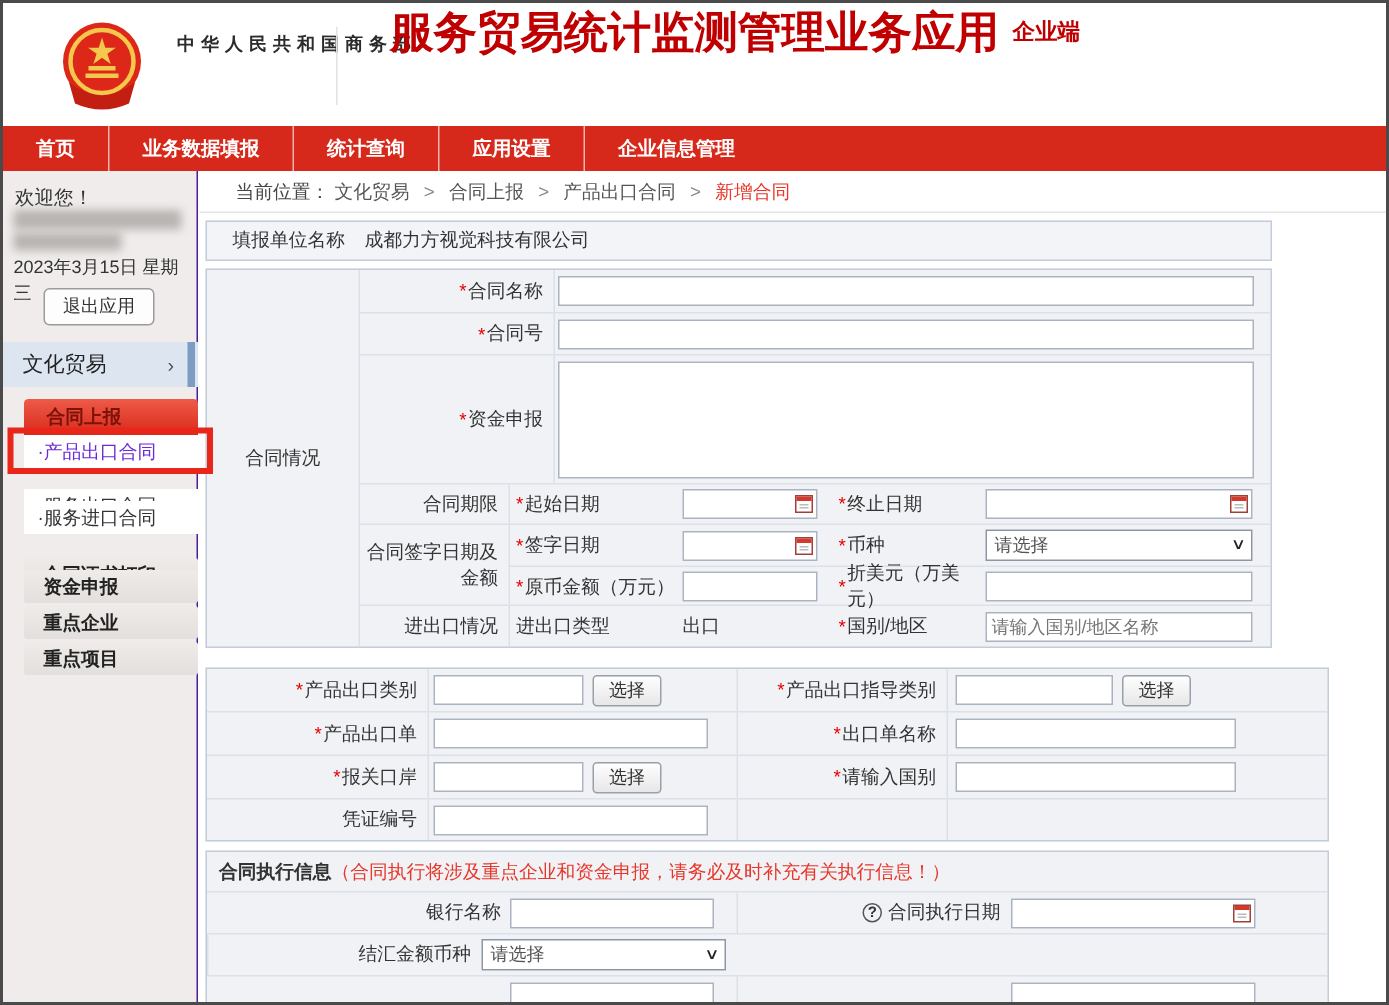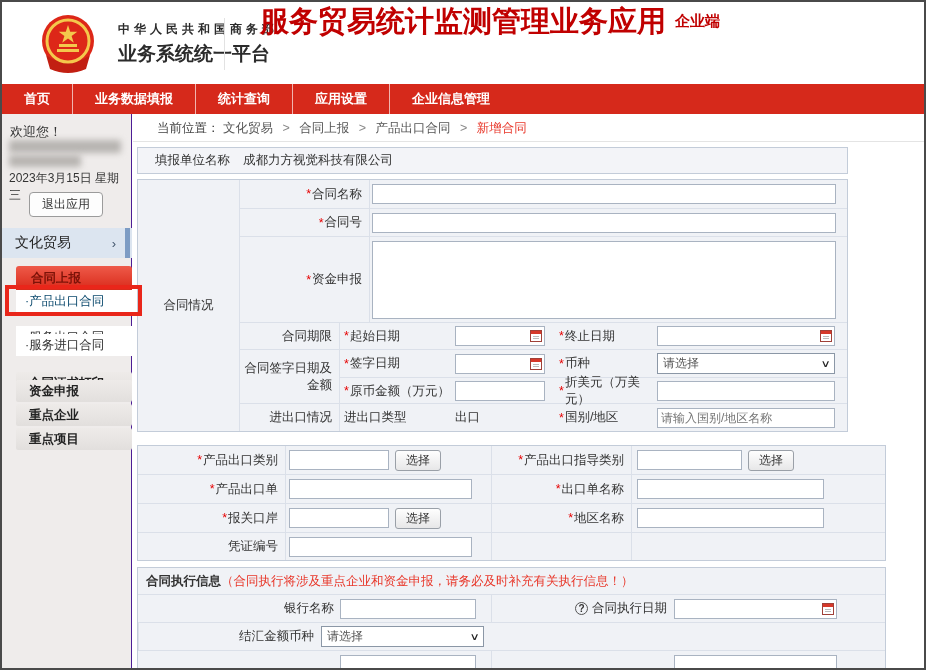--- a/index.html
+++ b/index.html
@@ -28,21 +28,21 @@
   .sb-welcome{position:absolute;left:8px;top:9px;font-size:13px;color:#333}
   .blur{position:absolute;background:#b7b4b1;filter:blur(3px);border-radius:2px}
   .sb-date{position:absolute;left:7px;top:56px;font-size:12px;color:#333}
   .sb-logout{position:absolute;left:27px;top:78px;width:74px;height:25px;background:#fdfdfd;border:1px solid #9b9b9b;border-radius:4px;font-size:12px;color:#333;text-align:center;line-height:23px;cursor:pointer}
   .sb-cat{position:absolute;left:0;top:114px;width:130px;height:30px;background:#dce5f0;display:flex;align-items:center;font-size:14px;color:#222}
   .sb-cat .lbl{margin-left:13px}
   .sb-cat .chev{position:absolute;right:16px;color:#44576e;font-size:13px}
   .sb-scroll{position:absolute;right:1px;top:114px;width:5px;height:30px;background:#7d9cc4}
   .sb-group{position:absolute;left:14px;top:152px;width:116px;height:24px;background:linear-gradient(#ee5a49,#d92a1a);border-radius:3px 3px 0 0;color:#7c1208;font-weight:bold;font-size:12.5px;line-height:24px;padding-left:15px;cursor:pointer}
   .sb-item{position:absolute;left:14px;width:116px;height:22px;background:#fff;font-size:12.5px;line-height:22px;padding-left:9px;color:#333;cursor:pointer}
-  .sb-item.active{color:#0c4a6e}
+  .sb-item.active{color:#6d28d9}
   .sb-sec{position:absolute;left:14px;width:116px;height:22px;background:linear-gradient(#eeebe9,#e2dfdd);border-radius:2px;font-size:12.5px;font-weight:bold;line-height:22px;padding-left:13px;color:#222;cursor:pointer}
 
   
   .hl-box{position:absolute;left:3px;top:283px;width:137px;height:31px;border:4px solid #e9261a;z-index:60;pointer-events:none}
 
   
   .main{position:absolute;left:131px;top:112px;right:0;bottom:0;background:#fff}
   .crumb{height:28px;line-height:28px;border-bottom:1px solid #e4e4e4;padding-left:24px;font-size:12.5px;color:#444;background:#fff}
   .crumb .lnk{color:#555;cursor:pointer}
   .crumb .sep{color:#888;margin:0 6px}
@@ -80,21 +80,20 @@
     <svg class="emblem" viewBox="0 0 64 64">
       <circle cx="32" cy="30" r="26" fill="#dd2718"></circle>
       <path d="M10 44 Q32 60 54 44 L50 58 Q32 66 14 58 Z" fill="#c21f12"></path>
       <circle cx="32" cy="30" r="21" fill="none" stroke="#f4c84c" stroke-width="3"></circle>
       <path d="M32 14 l2.2 6.8 h7.1 l-5.7 4.1 2.2 6.8 -5.8-4.2 -5.8 4.2 2.2-6.8 -5.7-4.1 h7.1 Z" fill="#f4c84c"></path>
       <rect x="23" y="33" width="18" height="3" fill="#f4c84c"></rect>
       <rect x="21" y="38" width="22" height="3" fill="#f4c84c"></rect>
     </svg>
     <div class="hdr-txt">
       <div class="hdr-min">中华人民共和国商务部</div>
-      <div class="hdr-plat">业务系统统一平台</div>
     </div>
     <div class="hdr-div"></div>
     <div class="hdr-title">
       <span class="big">服务贸易统计监测管理业务应用</span>
       <span class="ed">企业端</span>
     </div>
   </div>
 
   <div class="nav">
     <div class="nav-tab">首页</div>
@@ -284,21 +283,21 @@
         <div class="td lab" style="width:147px">
             <span class="rq">*</span>
             <span>报关口岸</span>
           </div>
         <div class="td bl" style="width:206px;padding-left:3px">
             <input class="inp" style="width: 100px;">
             <span class="btn-sel">选择</span>
           </div>
         <div class="td lab bl" style="width:140px">
             <span class="rq">*</span>
-            <span>地区名称</span>
+            <span>请输入国别</span>
           </div>
         <div class="td bl" style="flex:1;padding-left:5px">
             <input class="inp" style="width: 187px;">
           </div>
       </div>
       <div class="tr" style="height:28px">
         <div class="td lab" style="width:147px">凭证编号</div>
         <div class="td bl" style="width:206px;padding-left:3px">
             <input class="inp" style="width: 183px;">
           </div>

